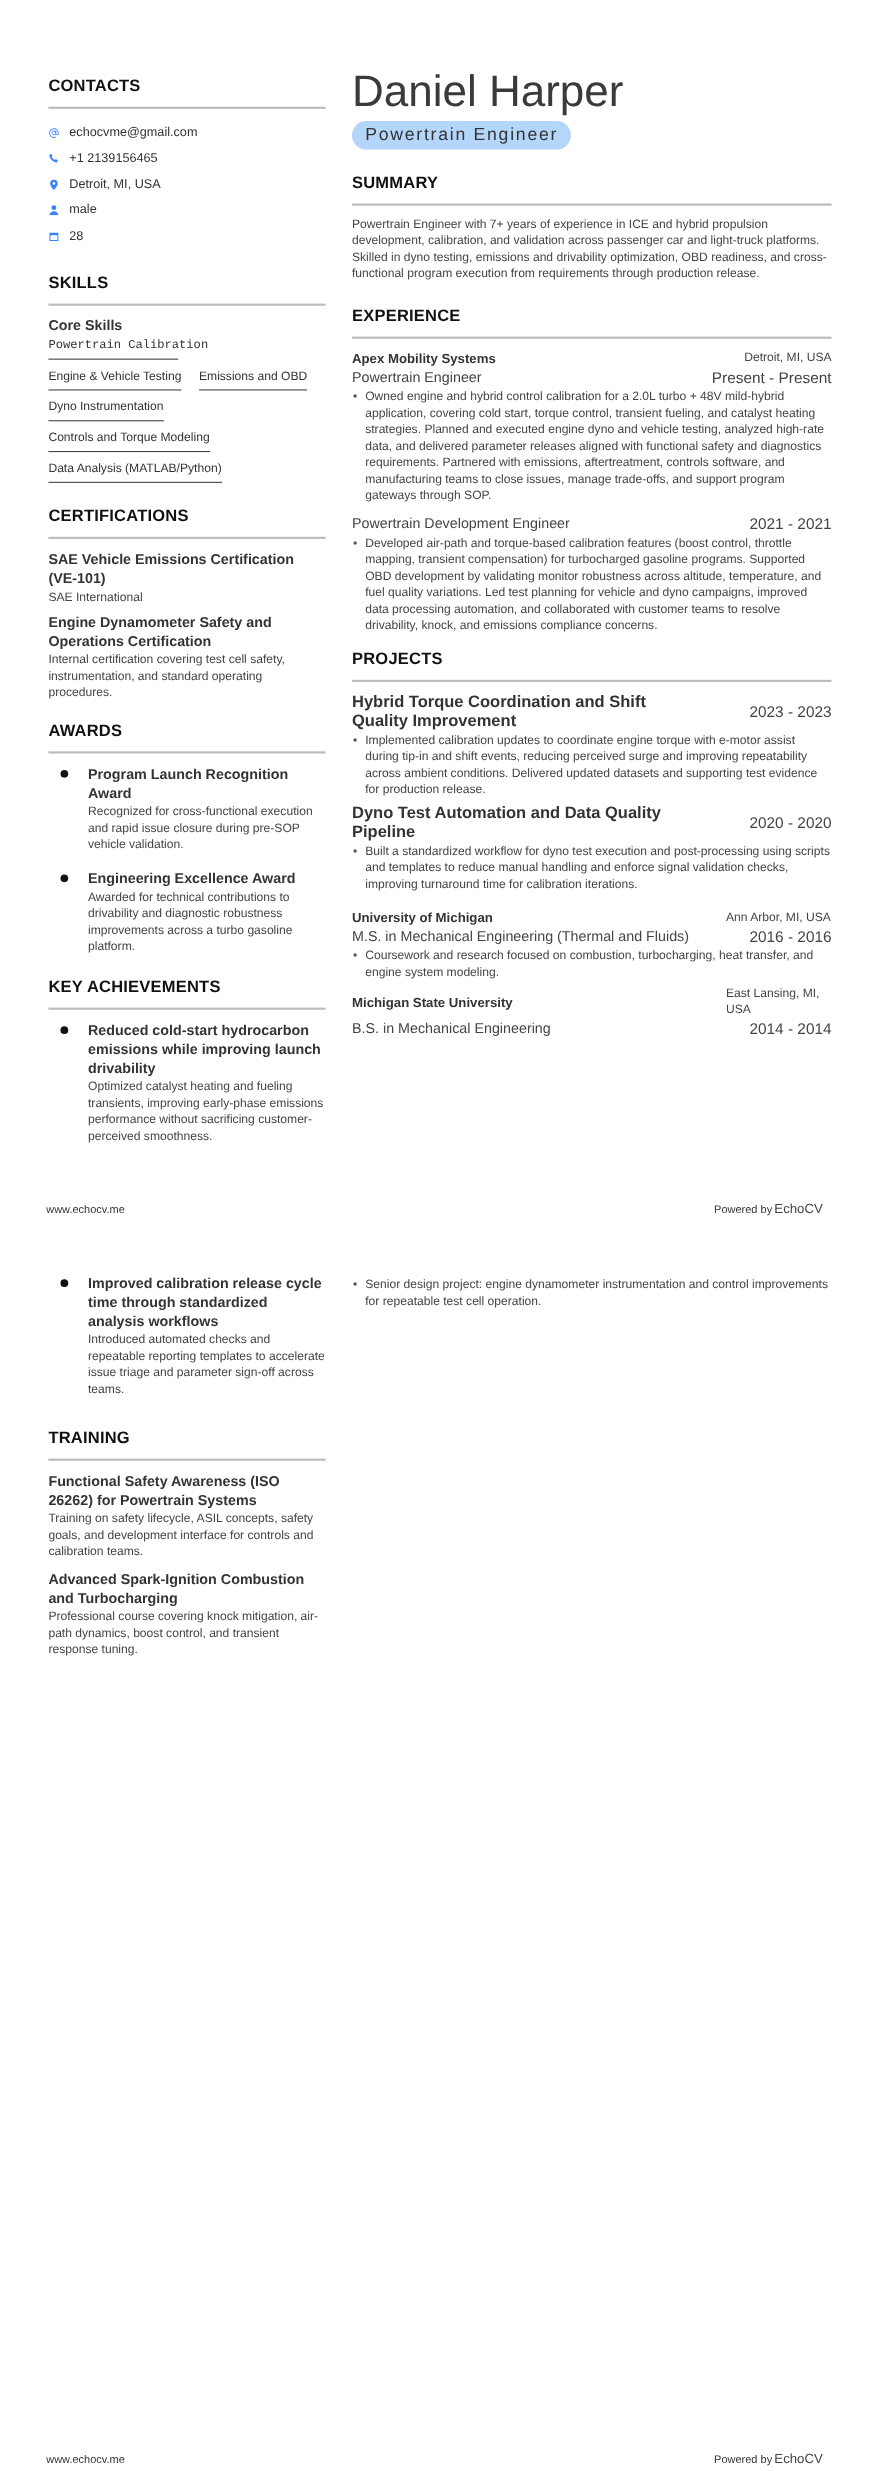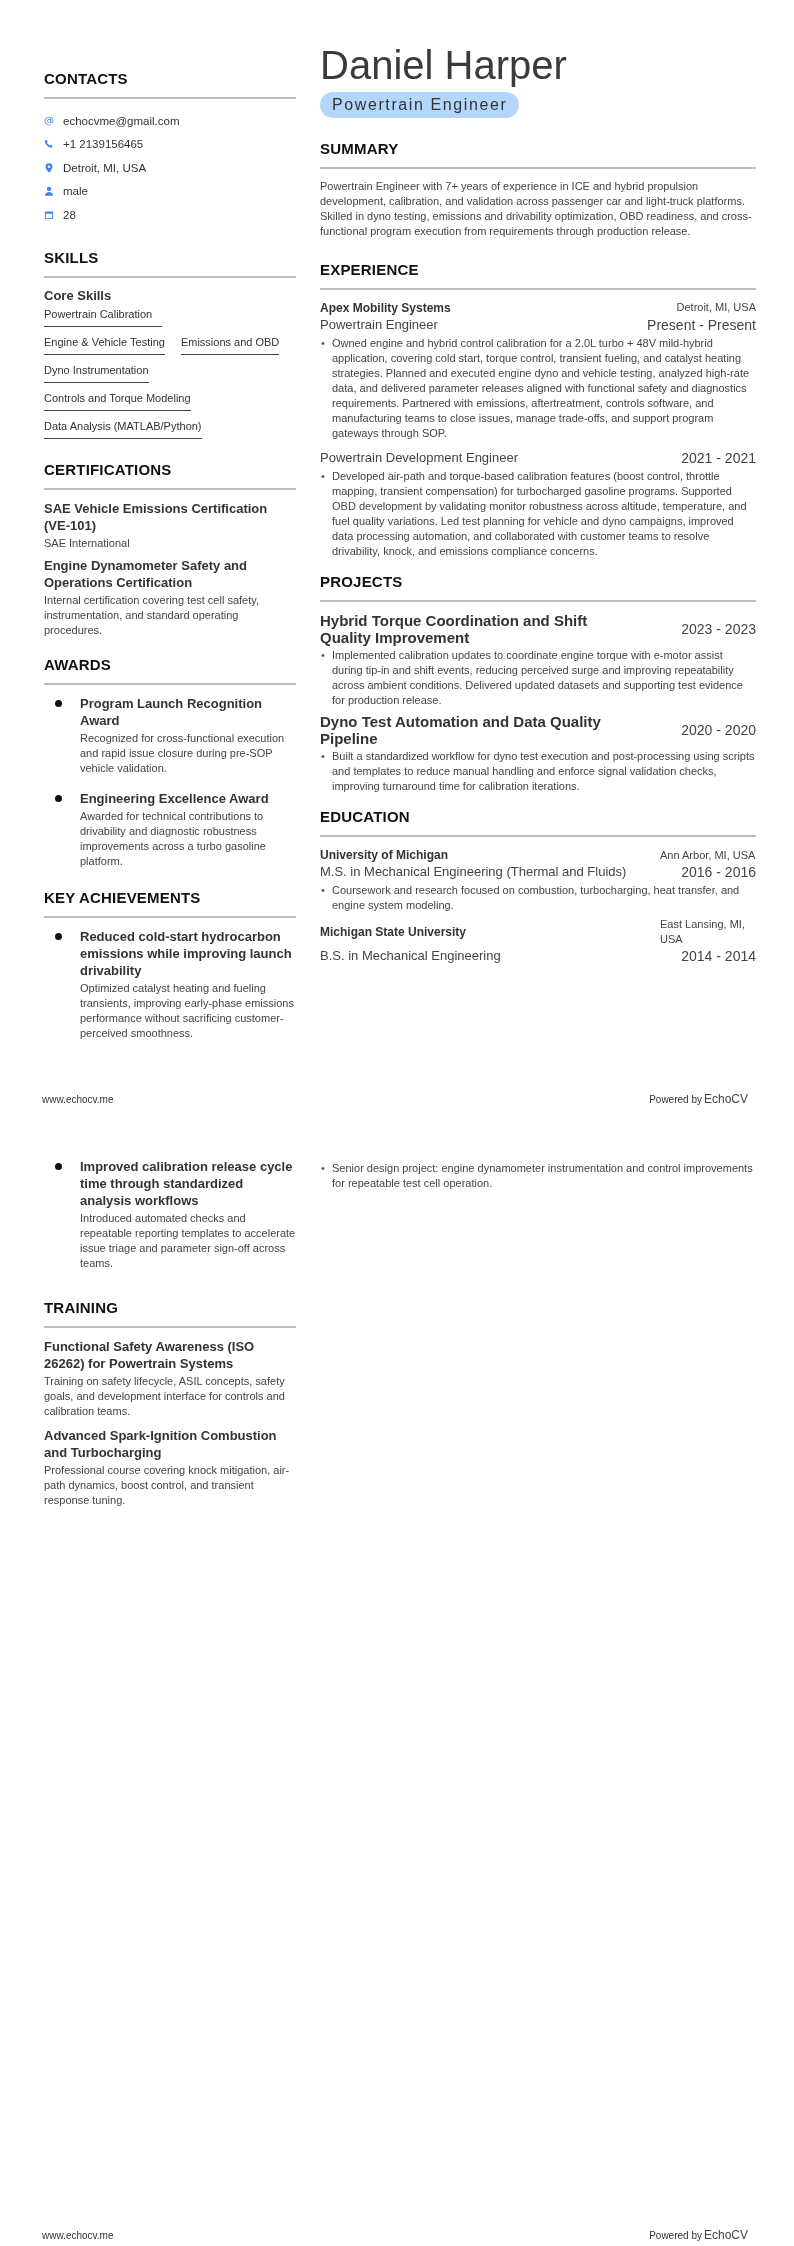--- a/index.html
+++ b/index.html
@@ -88,21 +88,21 @@
             </svg>
           </span>
         <span>28</span>
       </div>
     </section>
 
     <section style="margin-top:22px;">
       <div class="sec-title">SKILLS</div>
       <div class="skills-sub">Core Skills</div>
       <div class="skill-chips">
-        <div class="chip" style="width:118px;">Powertrain Calibration</div>
+        <div class="chip" style="width:118px;font-family:Liberation Mono, monospace;">Powertrain Calibration</div>
         <div style="flex-basis:100%;height:0;"></div>
         <div class="chip">Engine &amp; Vehicle Testing</div>
         <div class="chip">Emissions and OBD</div>
         <div style="flex-basis:100%;height:0;"></div>
         <div class="chip">Dyno Instrumentation</div>
         <div style="flex-basis:100%;height:0;"></div>
         <div class="chip">Controls and Torque Modeling</div>
         <div style="flex-basis:100%;height:0;"></div>
         <div class="chip">Data Analysis (MATLAB/Python)</div>
       </div>
@@ -145,21 +145,21 @@
             <span></span>
           </div>
         <div class="body">
           <div class="item-title">Reduced cold-start hydrocarbon emissions while improving launch drivability</div>
           <div class="item-desc">Optimized catalyst heating and fueling transients, improving early-phase emissions performance without sacrificing customer-perceived smoothness.</div>
         </div>
       </div>
     </section>
   </div>
 
-  <div class="right" style="top:44px;">
+  <div class="right" style="top:62px;">
     <div class="name">Daniel Harper</div>
     <div class="role-pill">Powertrain Engineer</div>
 
     <section style="margin-top:22px;">
       <div class="sec-title">SUMMARY</div>
       <p class="para">Powertrain Engineer with 7+ years of experience in ICE and hybrid propulsion development, calibration, and validation across passenger car and light-truck platforms.</p>
       <p class="para">Skilled in dyno testing, emissions and drivability optimization, OBD readiness, and cross-functional program execution from requirements through production release.</p>
     </section>
 
     <section style="margin-top:22px;">
@@ -206,21 +206,20 @@
           <div class="proj-title" style="max-width:none;">Dyno Test Automation and Data Quality Pipeline</div>
           <div class="dates">2020 - 2020</div>
         </div>
         <ul class="blist">
             <li>Built a standardized workflow for dyno test execution and post-processing using scripts and templates to reduce manual handling and enforce signal validation checks, improving turnaround time for calibration iterations.</li>
           </ul>
       </div>
     </section>
 
     <section style="margin-top:14px;">
-      <div class="sec-title">EDUCATION</div>
       <div>
         <div class="row-between" style="align-items:center;">
           <div class="org">University of Michigan</div>
           <div class="loc" style="width:96px;">Ann Arbor, MI, USA</div>
         </div>
         <div class="row-between">
           <div class="pos">M.S. in Mechanical Engineering (Thermal and Fluids)</div>
           <div class="dates">2016 - 2016</div>
         </div>
         <ul class="blist" style="margin-bottom:4px;">

